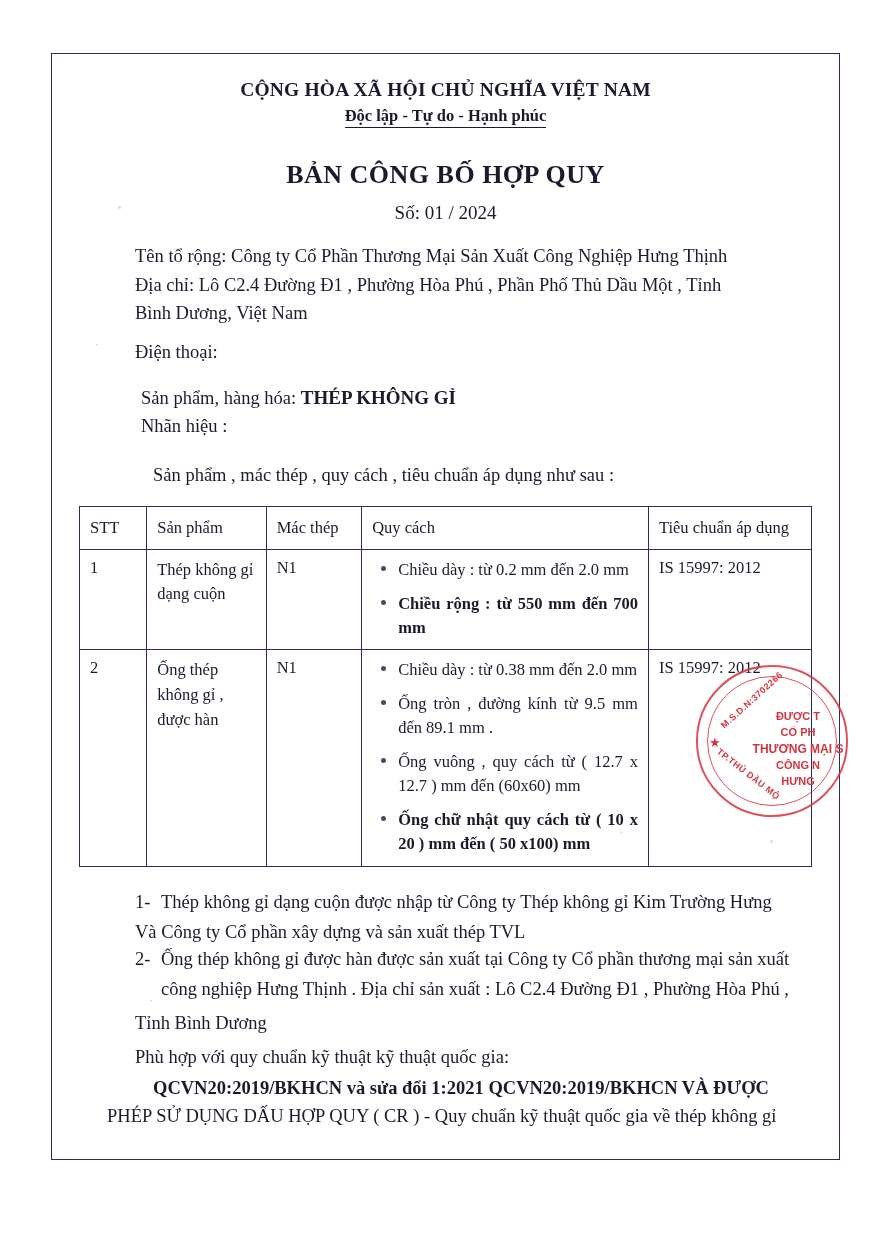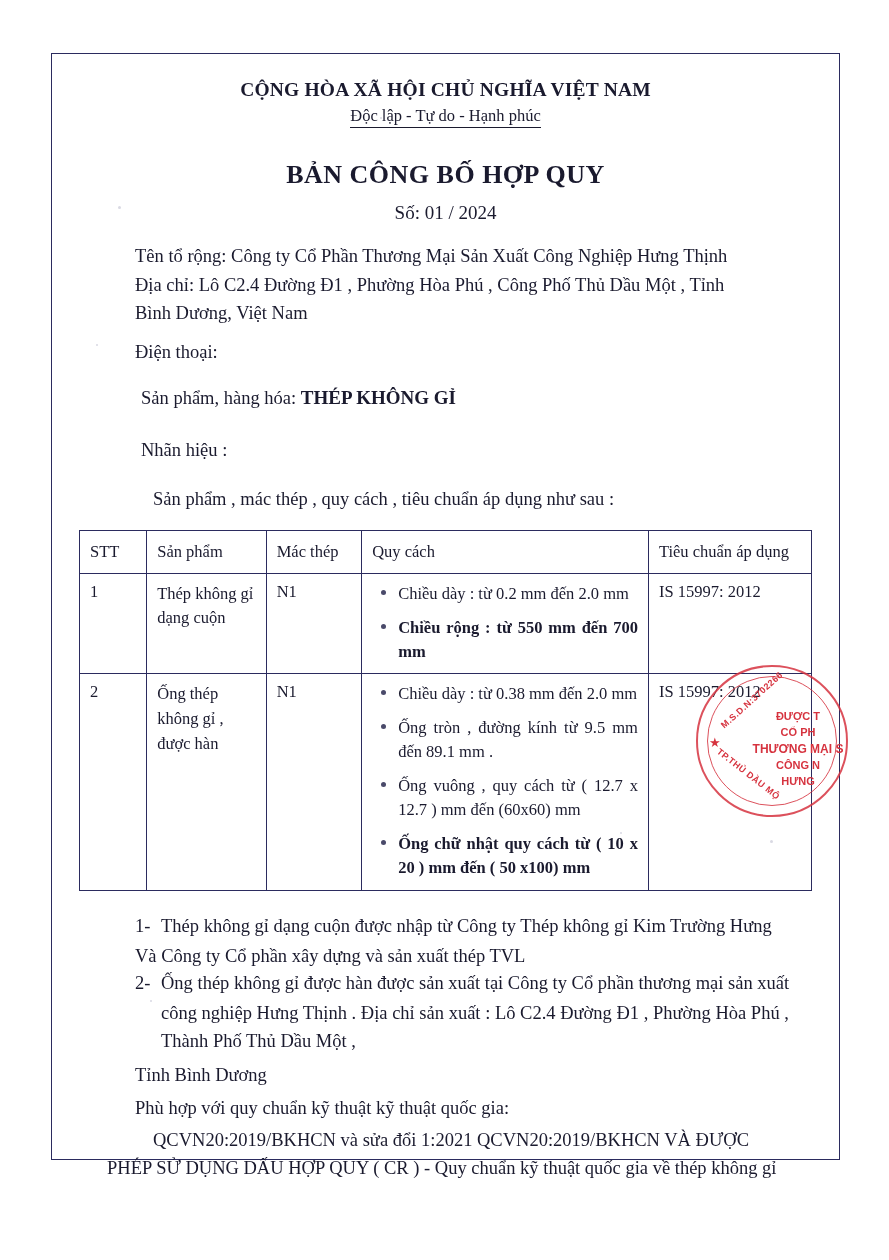--- a/index.html
+++ b/index.html
@@ -41,21 +41,21 @@
   }
   .center { text-align: center; }
 
   .nation-title {
     font-weight: bold;
     font-size: 19.5px;
     letter-spacing: 0.2px;
     margin-top: 8px;
   }
   .nation-sub {
-    font-weight: normal;
+    font-weight: bold;
     font-size: 16.5px;
     margin-top: 5px;
     display: inline-block;
     border-bottom: 1.4px solid #1a1a2e;
     padding-bottom: 1px;
   }
   .doc-title {
     font-weight: bold;
     font-size: 26px;
     margin-top: 32px;
@@ -68,21 +68,21 @@
   .info-block {
     margin-top: 18px;
     font-size: 18.5px;
     line-height: 1.55;
   }
   .info-line { padding-left: 56px; }
   .info-line.cont { padding-left: 56px; }
   .phone-line { padding-left: 56px; margin-top: 10px; }
   .product-line { padding-left: 62px; margin-top: 16px; }
   .product-line b { font-size: 19px; }
-  .brand-line { padding-left: 62px; margin-top: 24px; }
+  .brand-line { padding-left: 62px; margin-top: 0; }
   .specs-intro { padding-left: 74px; margin-top: 20px; }
 
   table.spec {
     width: 100%;
     border-collapse: collapse;
     margin-top: 16px;
     font-size: 16.5px;
   }
   table.spec th, table.spec td {
     border: 1px solid #2b2b5e;
@@ -138,21 +138,21 @@
   .note-row {
     display: flex;
     padding-left: 56px;
     margin-bottom: 2px;
   }
   .note-num { width: 26px; flex: 0 0 26px; }
   .note-text { flex: 1 1 auto; }
   .note-cont { padding-left: 82px; }
   .note-cont2 { padding-left: 56px; }
   .closing { padding-left: 56px; margin-top: 6px; }
-  .closing2 { padding-left: 74px; margin-top: 4px; text-align: justify; }
+  .closing2 { padding-left: 74px; margin-top: 4px; text-align: justify; font-weight: bold; }
   .closing3 { padding-left: 28px; margin-top: 0px; text-align: justify; }
 
   
   .stamp {
     position: absolute;
     right: -8px;
     top: 612px;
     width: 152px;
     height: 152px;
     pointer-events: none;
@@ -234,21 +234,21 @@
     <div class="center">
       <div class="nation-title">CỘNG HÒA XÃ HỘI CHỦ NGHĨA VIỆT NAM</div>
       <div><span class="nation-sub">Độc lập - Tự do - Hạnh phúc</span></div>
     </div>
 
     <div class="center doc-title">BẢN CÔNG BỐ HỢP QUY</div>
     <div class="center doc-number">Số: 01 / 2024</div>
 
     <div class="info-block">
       <div class="info-line">Tên tổ rộng: Công ty Cổ Phần Thương Mại Sản Xuất Công Nghiệp Hưng Thịnh</div>
-      <div class="info-line">Địa chỉ: Lô C2.4 Đường Đ1 , Phường Hòa Phú , Công Phố Thủ Dầu Một , Tỉnh</div>
+      <div class="info-line">Địa chỉ: Lô C2.4 Đường Đ1 , Phường Hòa Phú , Phần Phố Thủ Dầu Một , Tỉnh</div>
       <div class="info-line cont">Bình Dương, Việt Nam</div>
       <div class="phone-line">Điện thoại:</div>
       <div class="product-line">
         <span>Sản phẩm, hàng hóa:</span>
         <b>THÉP KHÔNG GỈ</b>
       </div>
       <div class="brand-line">Nhãn hiệu :</div>
       <div class="specs-intro">Sản phẩm , mác thép , quy cách , tiêu chuẩn áp dụng như sau :</div>
     </div>
 
@@ -297,21 +297,20 @@
         <span class="note-num">1-</span>
         <span class="note-text">Thép không gỉ dạng cuộn được nhập từ Công ty Thép không gỉ Kim Trường Hưng</span>
       </div>
       <div class="note-cont2">Và Công ty Cổ phần xây dựng và sản xuất thép TVL</div>
 
       <div class="note-row">
         <span class="note-num">2-</span>
         <span class="note-text">Ống thép không gỉ được hàn được sản xuất tại Công ty Cổ phần thương mại sản xuất</span>
       </div>
       <div class="note-cont">công nghiệp Hưng Thịnh . Địa chỉ sản xuất : Lô C2.4 Đường Đ1 , Phường Hòa Phú ,</div>
-      <div class="note-cont">Thành Phố Thủ Dầu Một ,</div>
 
       <div class="closing">Tỉnh Bình Dương</div>
       <div class="closing">Phù hợp với quy chuẩn kỹ thuật kỹ thuật quốc gia:</div>
       <div class="closing2">QCVN20:2019/BKHCN và sửa đổi 1:2021  QCVN20:2019/BKHCN VÀ ĐƯỢC</div>
       <div class="closing3">PHÉP SỬ DỤNG DẤU HỢP QUY ( CR ) -  Quy chuẩn kỹ thuật quốc gia về thép không gỉ</div>
     </div>
 
     <div class="stamp">
       <div class="ring"></div>
       <div class="ring inner"></div>

